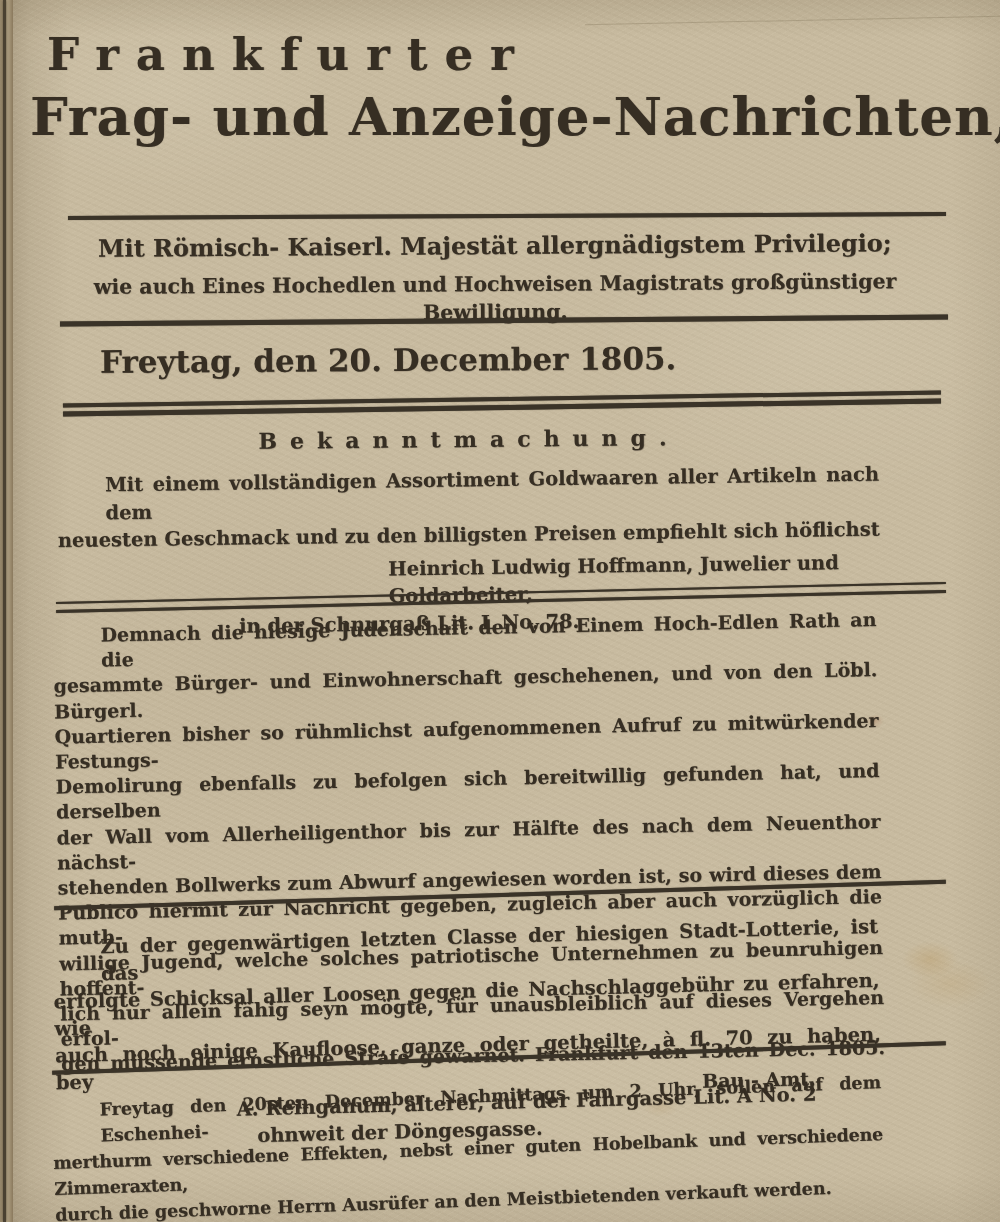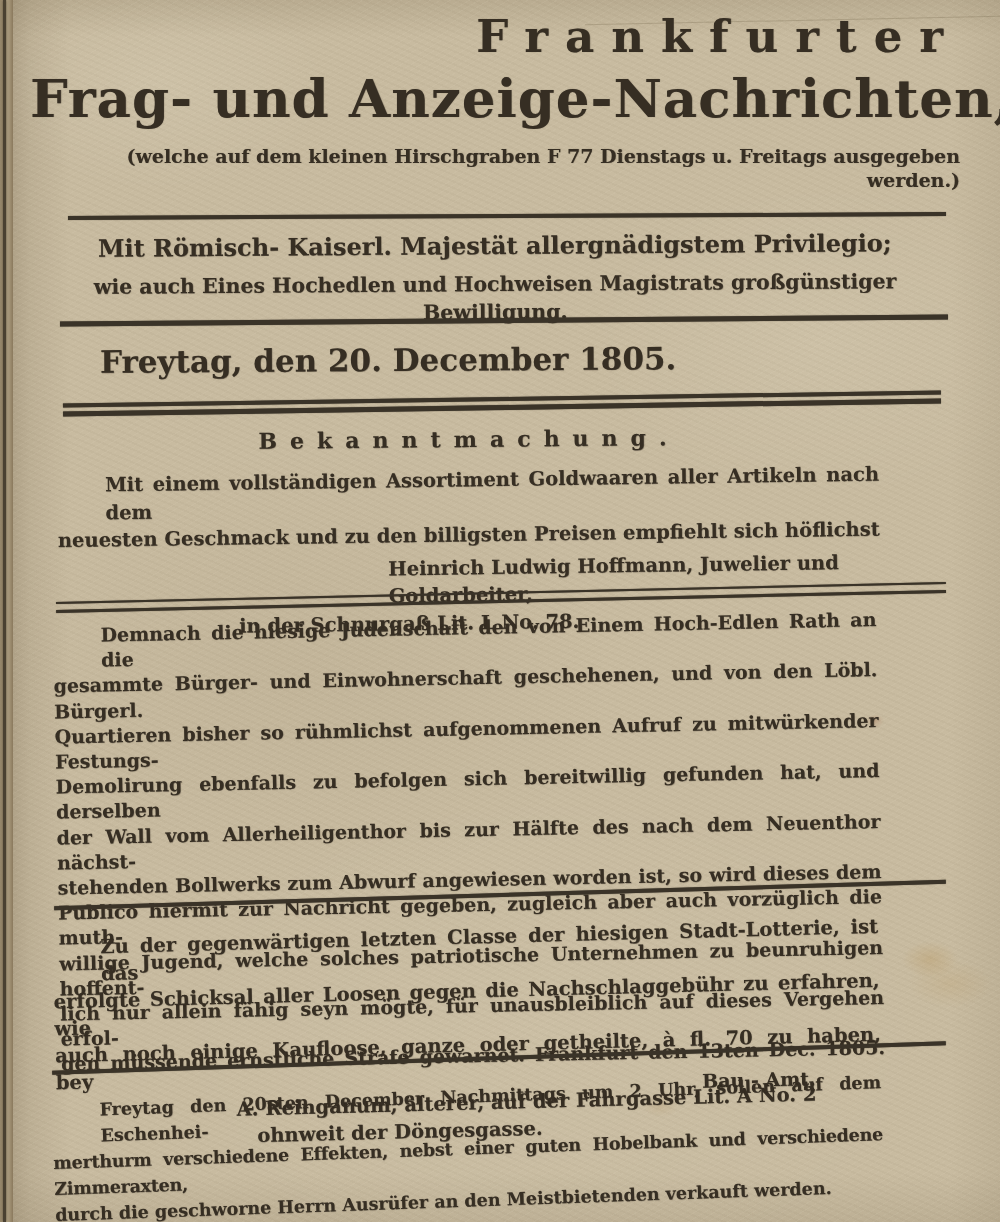--- a/index.html
+++ b/index.html
@@ -39,21 +39,21 @@
   .crease-line{position:absolute;left:585px;top:20px;width:415px;height:1px;
     background:rgba(120,105,78,.30);transform:rotate(-1.2deg);z-index:1;}
 
   .block{position:absolute;z-index:3;}
   .line{text-align:justify;text-align-last:justify;white-space:normal;}
   .ragged{text-align-last:left;}
   .first{padding-left:48px;}
   .tight{letter-spacing:-0.25px;}
 
   
-  .masthead{top:8px;left:30px;width:930px;text-align:right;}
+  .masthead{top:26px;left:30px;width:930px;text-align:left;}
   .title1{font-size:45px;line-height:58px;letter-spacing:17px;padding-left:17px;}
   .title2{font-size:53px;line-height:64px;letter-spacing:1px;white-space:nowrap;}
   .subtitle{font-size:19px;line-height:24px;margin-top:14px;}
 
   
   .rule{position:absolute;z-index:3;background:var(--rule);box-shadow:0 0 1px rgba(58,51,40,.9);}
   .rule-a{top:214px;left:68px;width:878px;height:4px;transform:rotate(-0.25deg);}
   .rule-b{top:318px;left:60px;width:888px;height:5px;transform:rotate(-0.45deg);}
   .rule-double{position:absolute;z-index:3;}
   .rule-double .bar{background:var(--rule);box-shadow:0 0 1px rgba(58,51,40,.9);}
@@ -98,21 +98,20 @@
 </head>
 <body>
 
 <div class="page">
   <div class="binding"></div>
   <div class="crease-line"></div>
 
   <header class="block masthead">
     <div class="title1">Frankfurter</div>
     <div class="title2">Frag- und Anzeige-Nachrichten,</div>
-    <div class="subtitle">(welche auf dem kleinen Hirschgraben F 77 Dienstags u. Freitags ausgegeben werden.)</div>
   </header>
 
   <div class="rule rule-a"></div>
 
   <section class="block privilege">
     <div class="priv1">Mit Römisch- Kaiserl. Majestät allergnädigstem Privilegio;</div>
     <div class="priv2">wie auch Eines Hochedlen und Hochweisen Magistrats großgünstiger Bewilligung.</div>
   </section>
 
   <div class="rule rule-b"></div>

